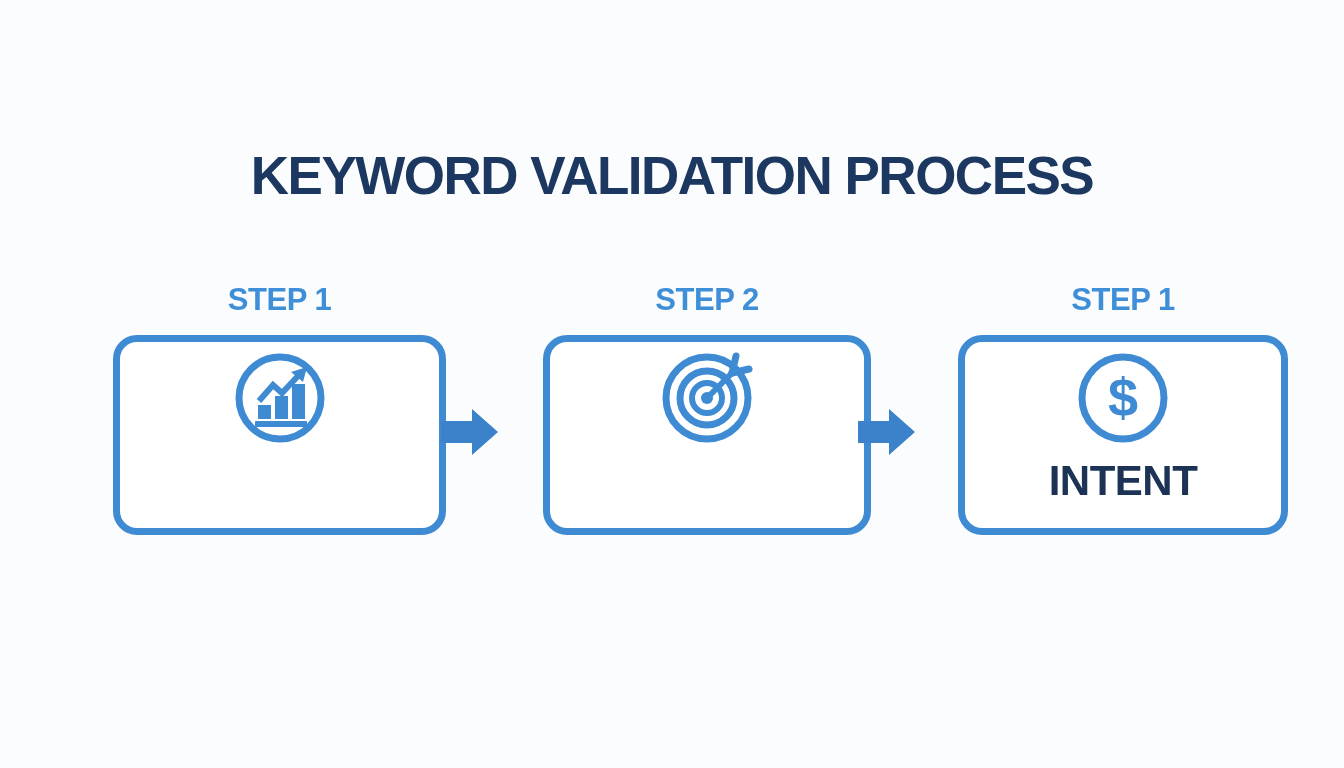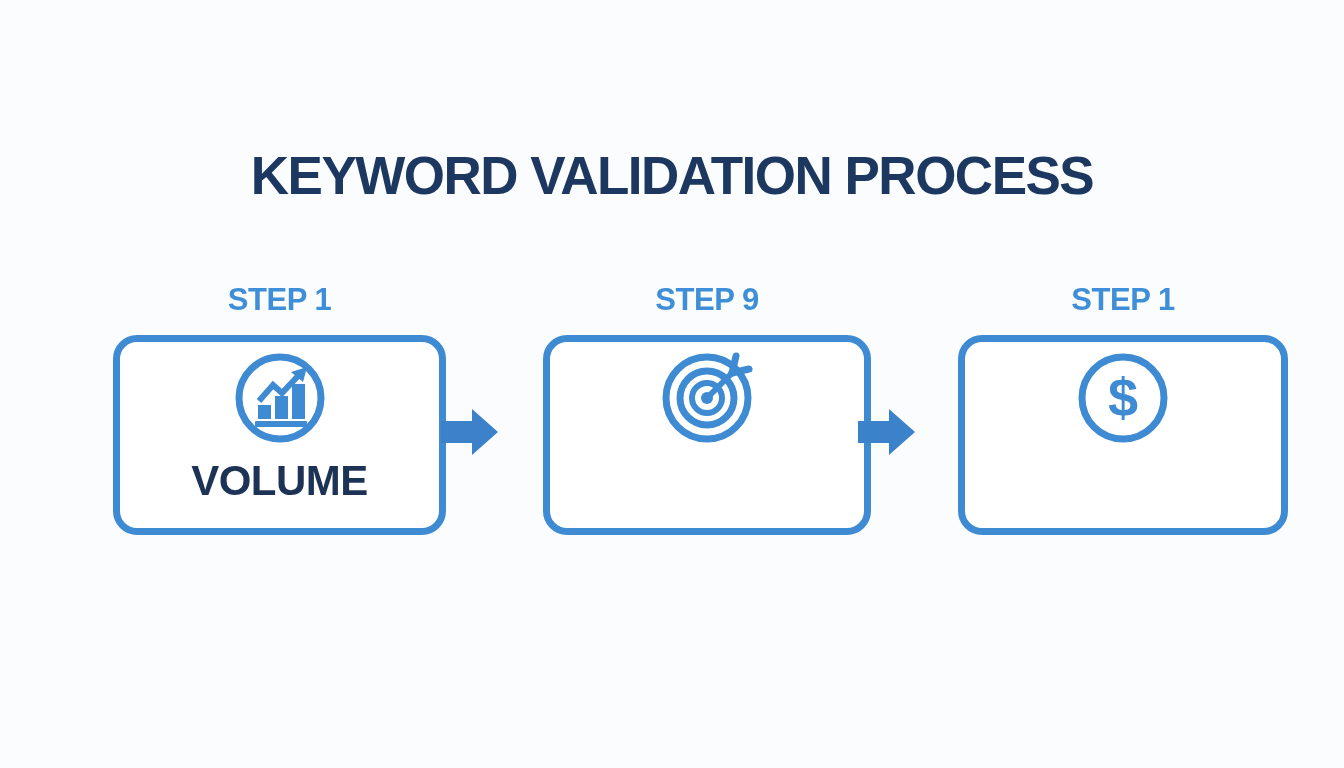--- a/index.html
+++ b/index.html
@@ -89,30 +89,29 @@
     <div class="step-box">
       <svg class="step-icon" viewBox="0 0 96 96">
         <circle cx="48" cy="48" r="41" fill="none" stroke="#3e8bd3" stroke-width="7"></circle>
         <rect x="23" y="71" width="52" height="6" rx="1" fill="#3e8bd3"></rect>
         <rect x="26" y="55" width="13" height="14" fill="#3e8bd3"></rect>
         <rect x="43" y="46" width="13" height="23" fill="#3e8bd3"></rect>
         <rect x="60" y="34" width="13" height="35" fill="#3e8bd3"></rect>
         <polyline points="27,51 41,35 50,43 66,26" fill="none" stroke="#3e8bd3" stroke-width="6"></polyline>
         <polygon points="75,17 71,32 59,22" fill="#3e8bd3"></polygon>
       </svg>
-      <div class="box-label">VOLUME</div>
     </div>
   </div>
 
   <svg class="flow-arrow flow-arrow-1" viewBox="0 0 57 46">
     <polygon points="0,12 31,12 31,0 57,23 31,46 31,34 0,34" fill="#3b82cb"></polygon>
   </svg>
 
   <div class="step-col step-col-2">
-    <div class="step-label">STEP 9</div>
+    <div class="step-label">STEP 2</div>
     <div class="step-box">
       <svg class="step-icon" viewBox="0 0 96 96">
         <circle cx="48" cy="48" r="41" fill="none" stroke="#3e8bd3" stroke-width="7"></circle>
         <circle cx="48" cy="48" r="27" fill="none" stroke="#3e8bd3" stroke-width="7"></circle>
         <circle cx="48" cy="48" r="15" fill="none" stroke="#3e8bd3" stroke-width="6"></circle>
         <circle cx="48" cy="48" r="6" fill="#3e8bd3"></circle>
         <line x1="48" y1="48" x2="73" y2="23" stroke="#3e8bd3" stroke-width="6" stroke-linecap="round"></line>
         <line x1="73" y1="23" x2="77" y2="6" stroke="#3e8bd3" stroke-width="7" stroke-linecap="round"></line>
         <line x1="73" y1="23" x2="90" y2="19" stroke="#3e8bd3" stroke-width="7" stroke-linecap="round"></line>
       </svg>
@@ -123,16 +122,17 @@
     <polygon points="0,12 31,12 31,0 57,23 31,46 31,34 0,34" fill="#3b82cb"></polygon>
   </svg>
 
   <div class="step-col step-col-3">
     <div class="step-label">STEP 1</div>
     <div class="step-box">
       <svg class="step-icon" viewBox="0 0 96 96">
         <circle cx="48" cy="48" r="41" fill="none" stroke="#3e8bd3" stroke-width="7"></circle>
         <text x="48" y="66" text-anchor="middle" font-family="Liberation Sans, sans-serif" font-size="54" font-weight="700" fill="#3e8bd3">$</text>
       </svg>
+      <div class="box-label">INTENT</div>
     </div>
   </div>
 
 </div>
 
 </body></html>

